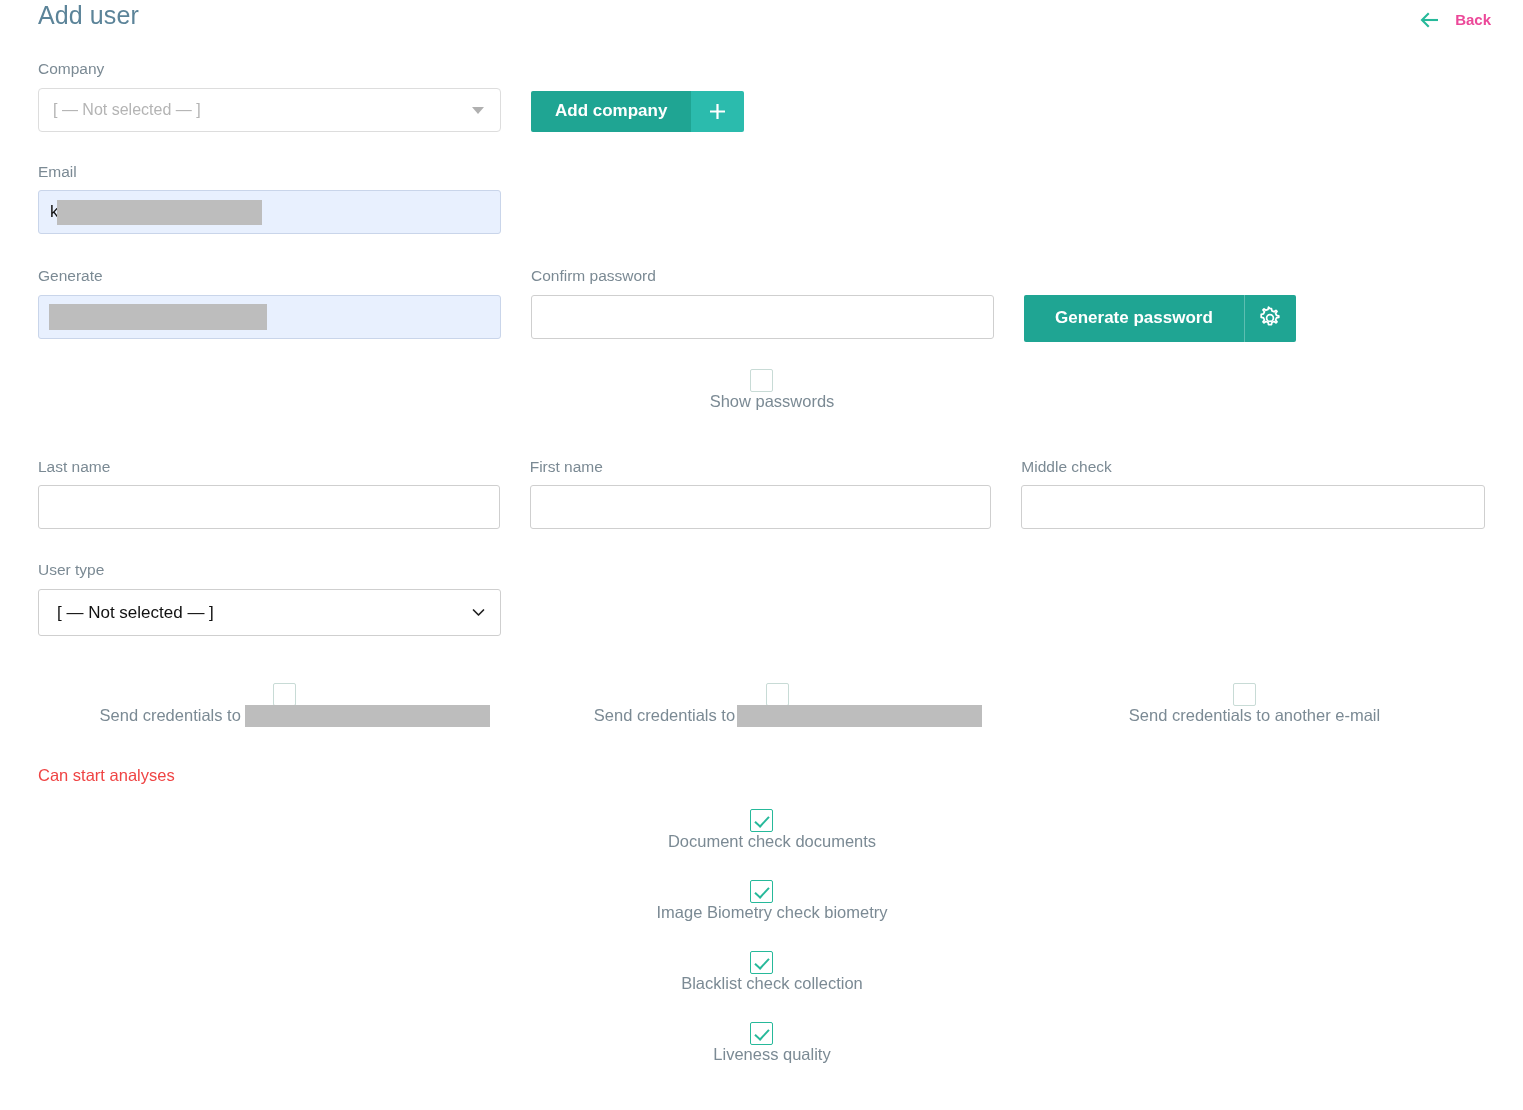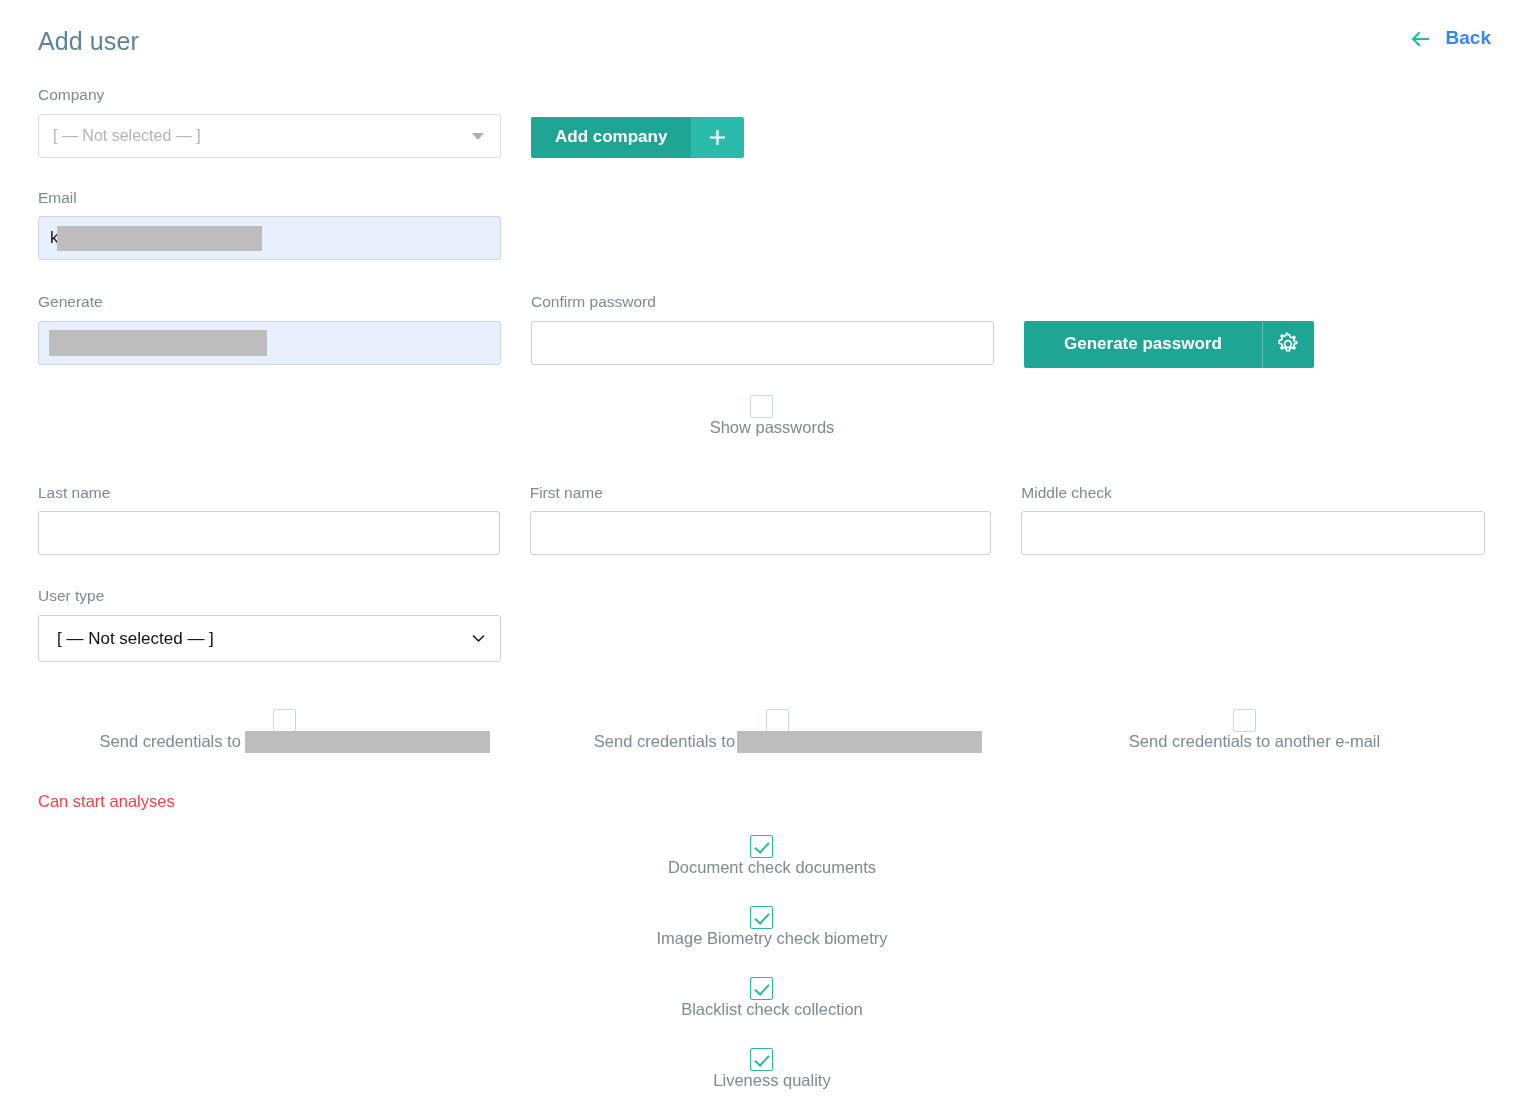--- a/index.html
+++ b/index.html
@@ -18,38 +18,37 @@
   .page {
     position: relative;
     width: 1523px;
     height: 1110px;
     padding: 0 38px;
   }
 
   
   .header {
     display: flex;
-    align-items: flex-start;
+    align-items: flex-end;
     justify-content: space-between;
-    padding-top: 26px;
   }
   .page-title {
     font-size: 25px;
     font-weight: 400;
     color: #5c8499;
     letter-spacing: .1px;
     margin: 0;
     line-height: 1.2;
   }
   .back-link {
     display: flex;
     align-items: center;
     gap: 14px;
-    color: #3b82f6;
-    font-size: 19px;
+    color: #ec4899;
+    font-size: 15px;
     font-weight: 700;
     text-decoration: none;
     cursor: pointer;
     margin-top: 1px;
     margin-right: -6px;
   }
   .back-arrow {
     display: inline-block;
     width: 22px;
     height: 22px;
@@ -182,21 +181,21 @@
     border-radius: 2px;
     cursor: pointer;
     overflow: hidden;
   }
   .gen-btn-main {
     color: #fff;
     font-size: 17px;
     font-weight: 700;
     display: flex;
     align-items: center;
-    padding: 0 40px;
+    padding: 0 31px;
   }
   .gen-btn-icon {
     width: 52px;
     display: flex;
     align-items: center;
     justify-content: center;
     border-left: 1px solid rgba(255,255,255,.28);
   }
   .gen-btn-icon svg { display: block; }
 

